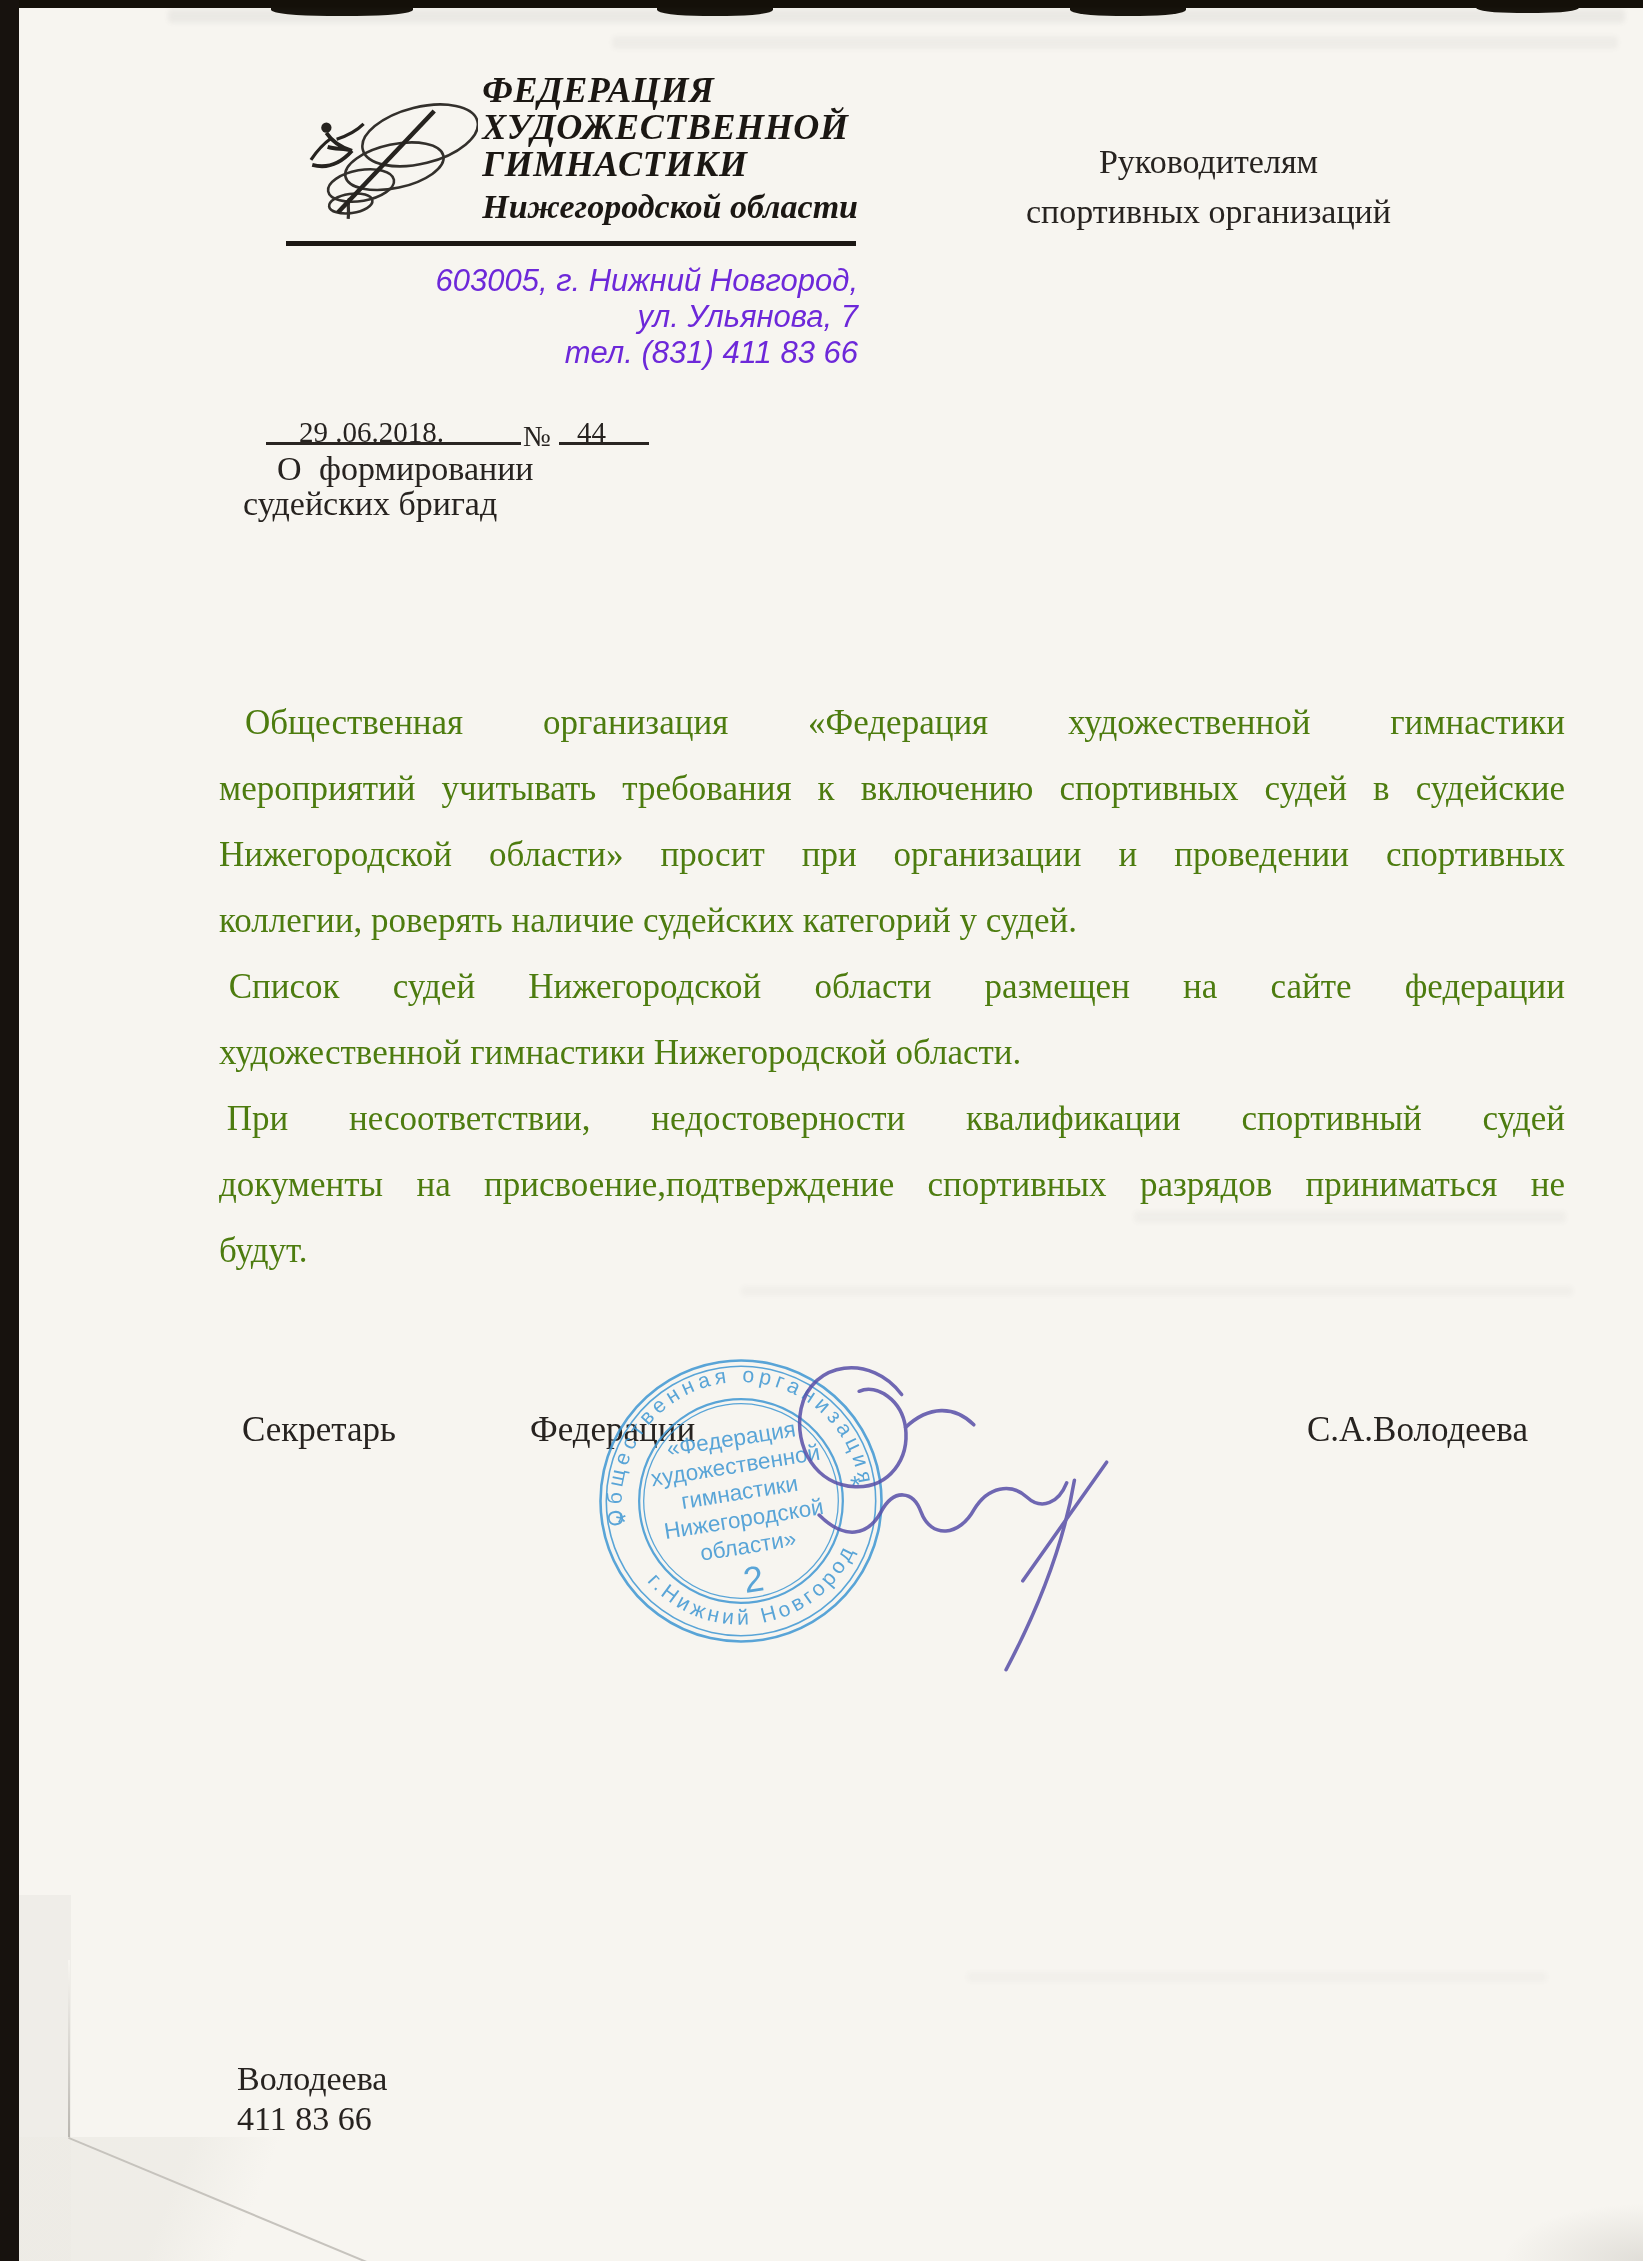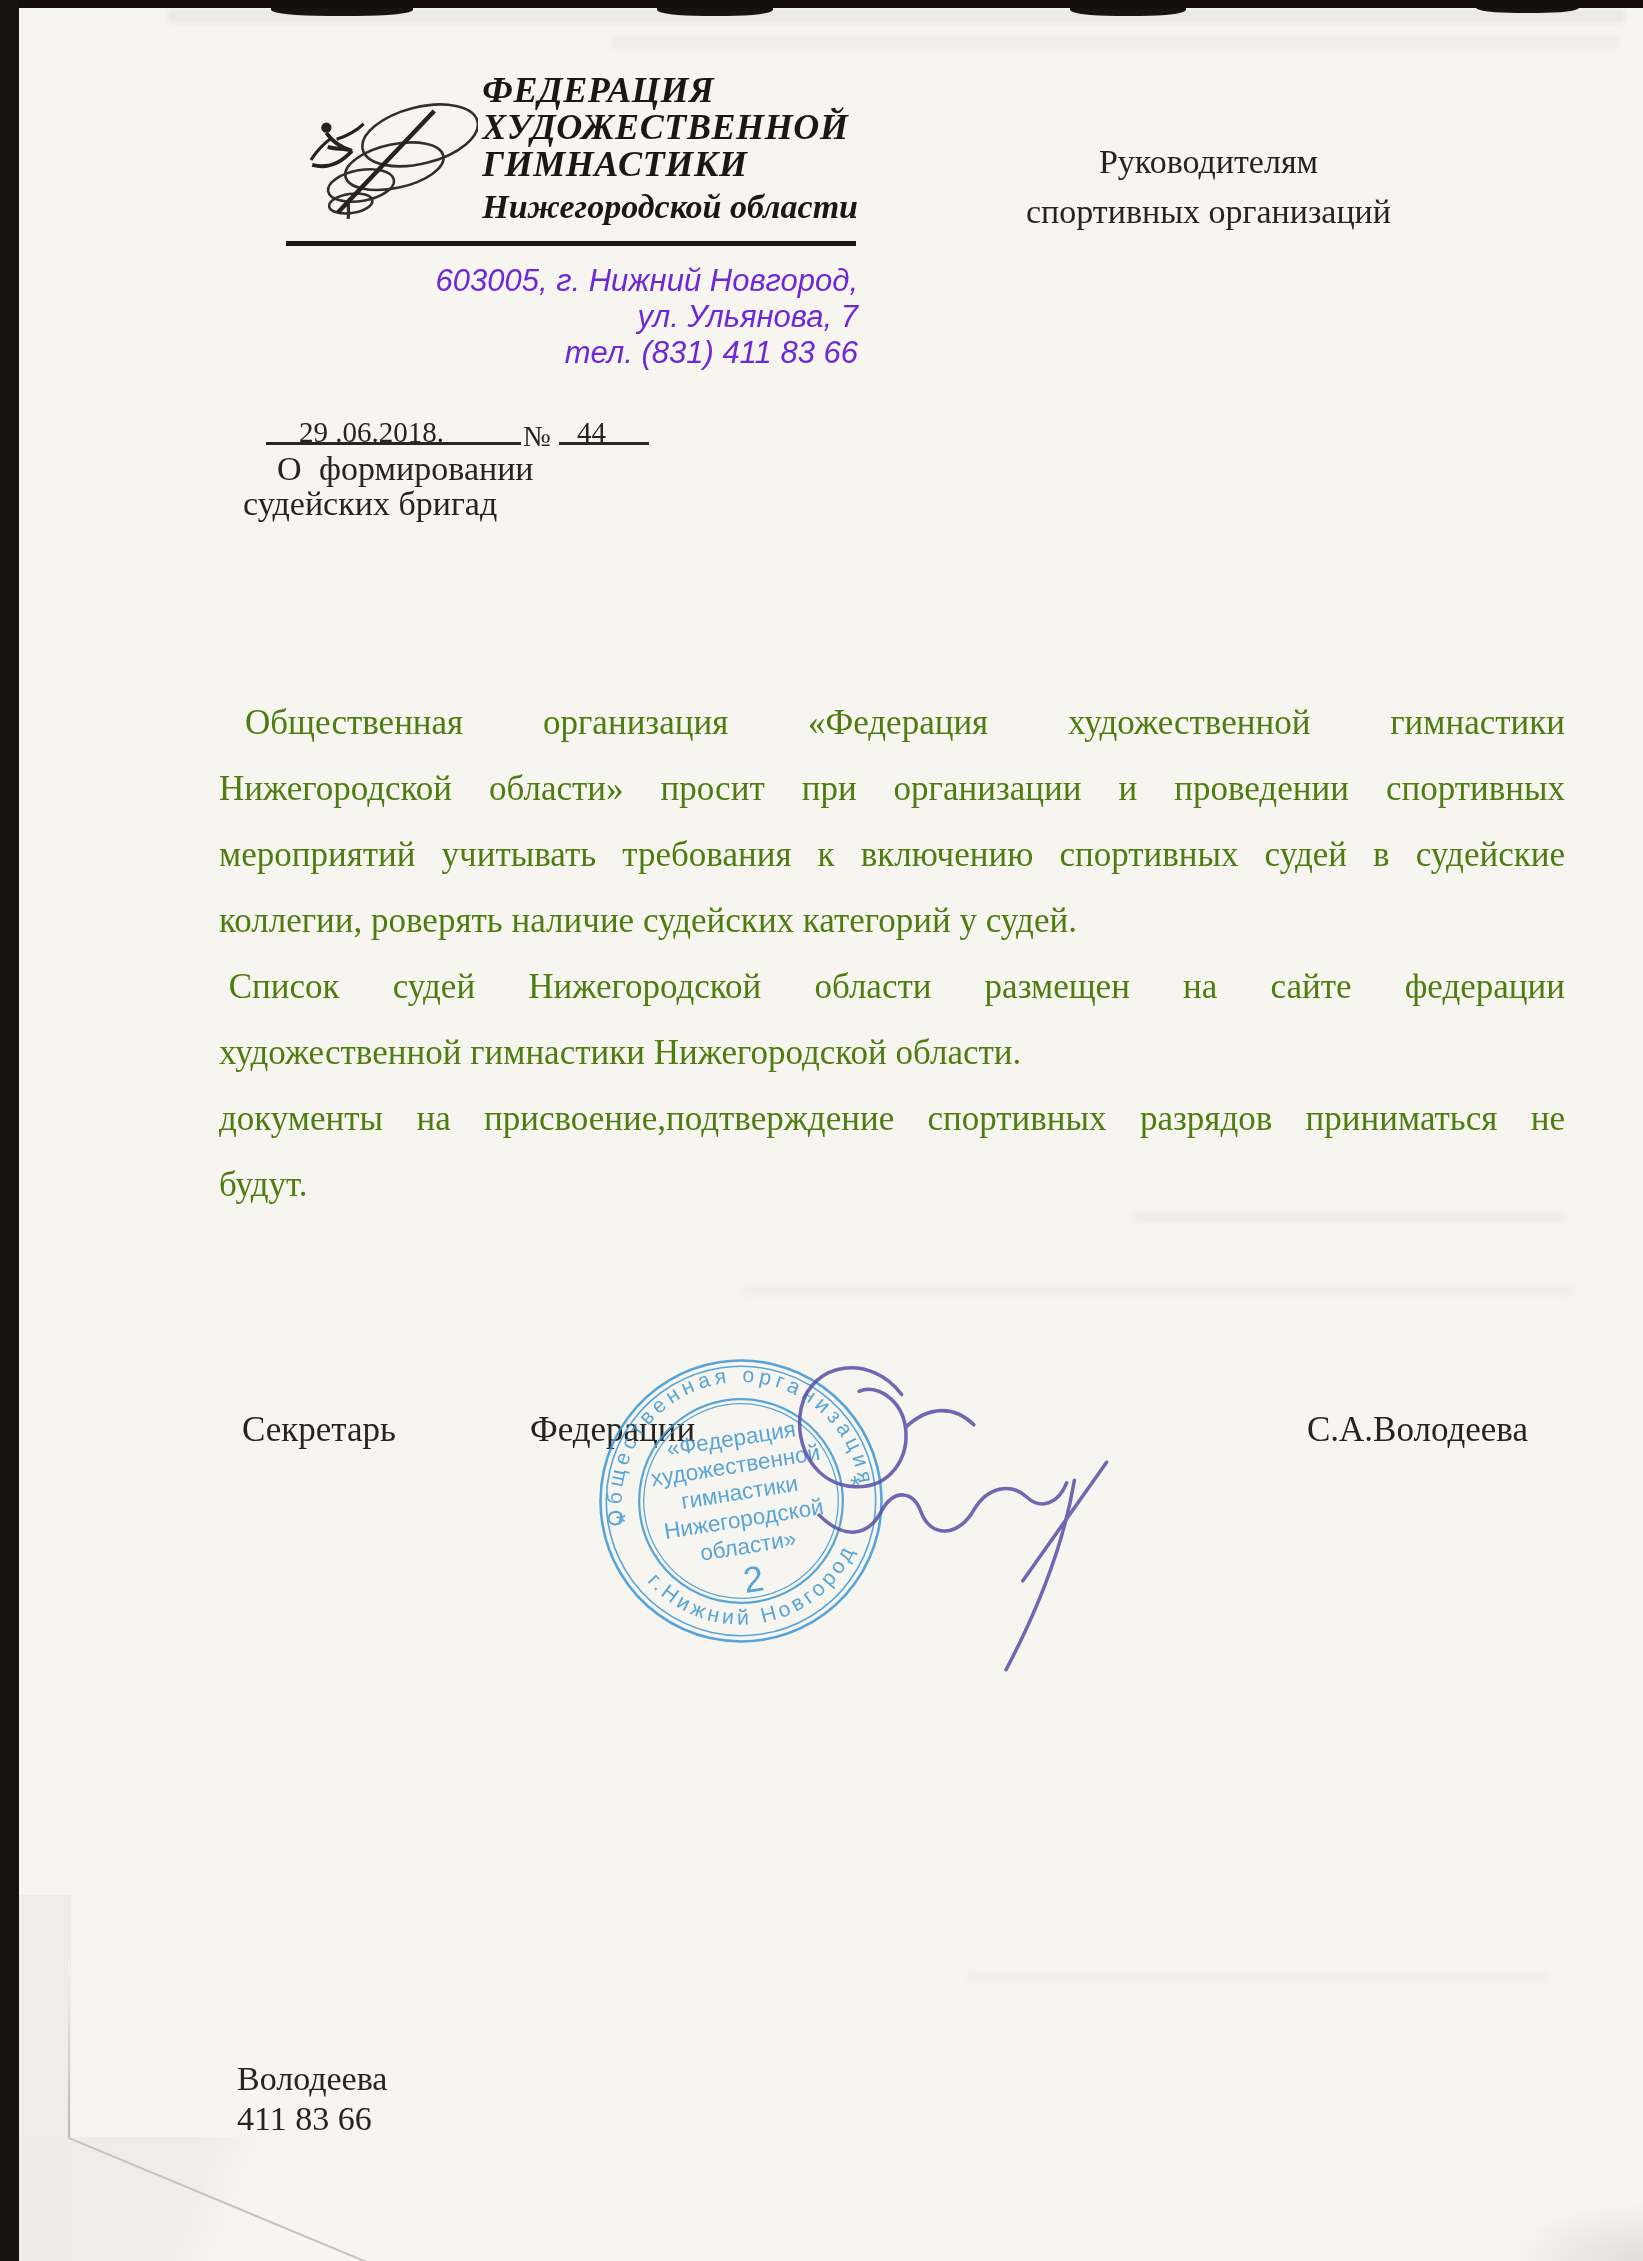--- a/index.html
+++ b/index.html
@@ -116,25 +116,26 @@
 <span class="no-sign">№</span>
 <div class="u-line" style="left:559px;width:90px;padding-left:18px;box-sizing:border-box;">
   <span>44</span>
 </div>
 
 <div class="subject-line" style="left:277px;top:450px;word-spacing:9px;">О формировании</div>
 <div class="subject-line" style="left:243px;top:485px;">судейских бригад</div>
 
 <div class="body-block">
   <div class="b-line ind40">Общественная организация «Федерация художественной гимнастики</div>
+  <div class="b-line">мероприятий учитывать требования к включению спортивных судей в судейские</div>
   <div class="b-line">Нижегородской области» просит при организации и проведении спортивных</div>
-  <div class="b-line">мероприятий учитывать требования к включению спортивных судей в судейские</div>
   <div class="b-line last">коллегии, роверять наличие судейских категорий у судей.</div>
   <div class="b-line ind15">Список судей Нижегородской области размещен на сайте федерации</div>
   <div class="b-line last">художественной гимнастики Нижегородской области.</div>
+  <div class="b-line ind12">При несоответствии, недостоверности квалификации спортивный судей</div>
   <div class="b-line">документы на присвоение,подтверждение спортивных разрядов приниматься не</div>
   <div class="b-line last">будут.</div>
 </div>
 
 <span class="sig-word" style="left:242px;">Секретарь</span>
 <span class="sig-word" style="left:530px;">Федерации</span>
 <span class="sig-word" style="left:1307px;">С.А.Володеева</span>
 
 <div class="stamp-box">
   <svg width="290" height="290" viewBox="-225 -225 450 450">

